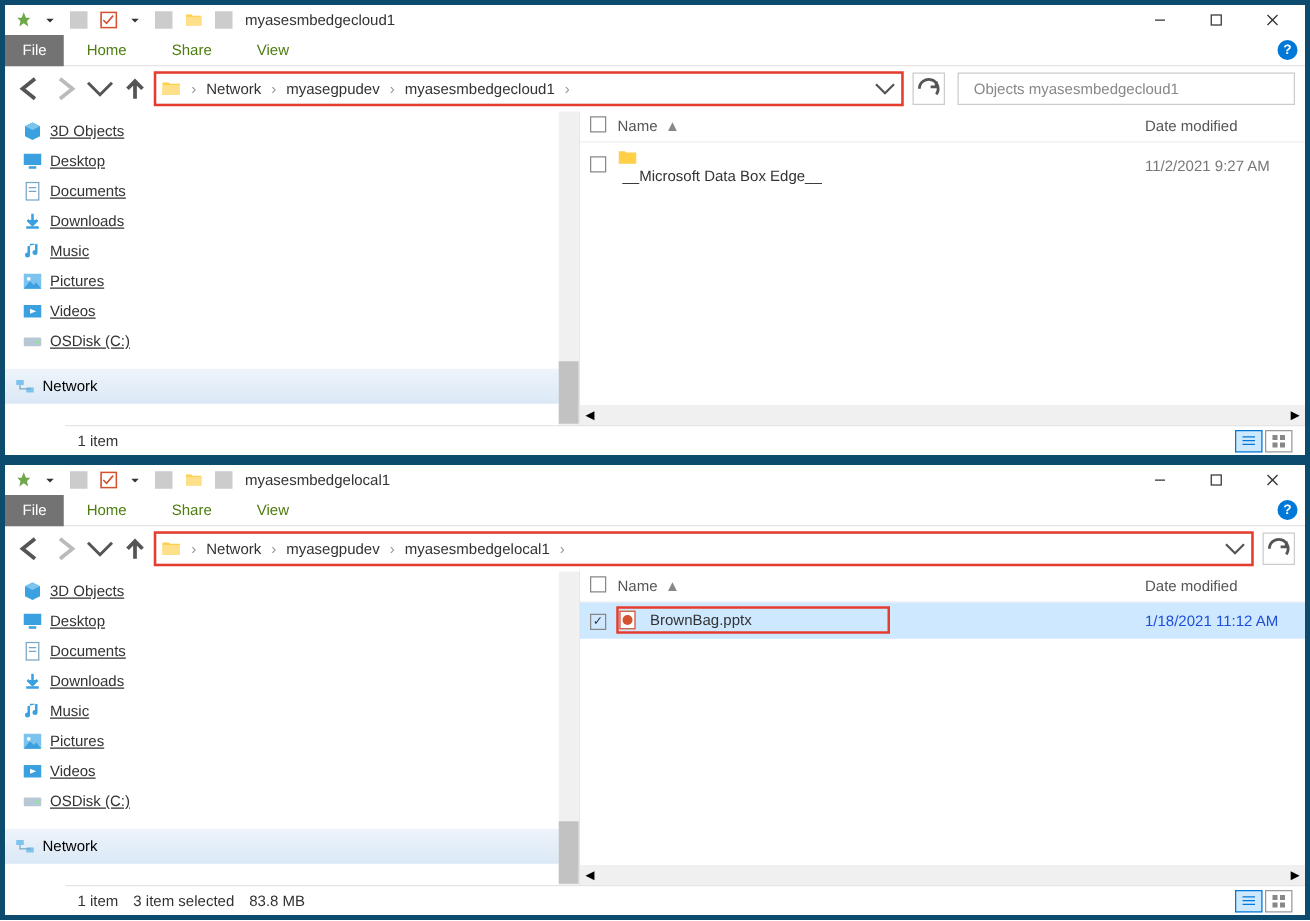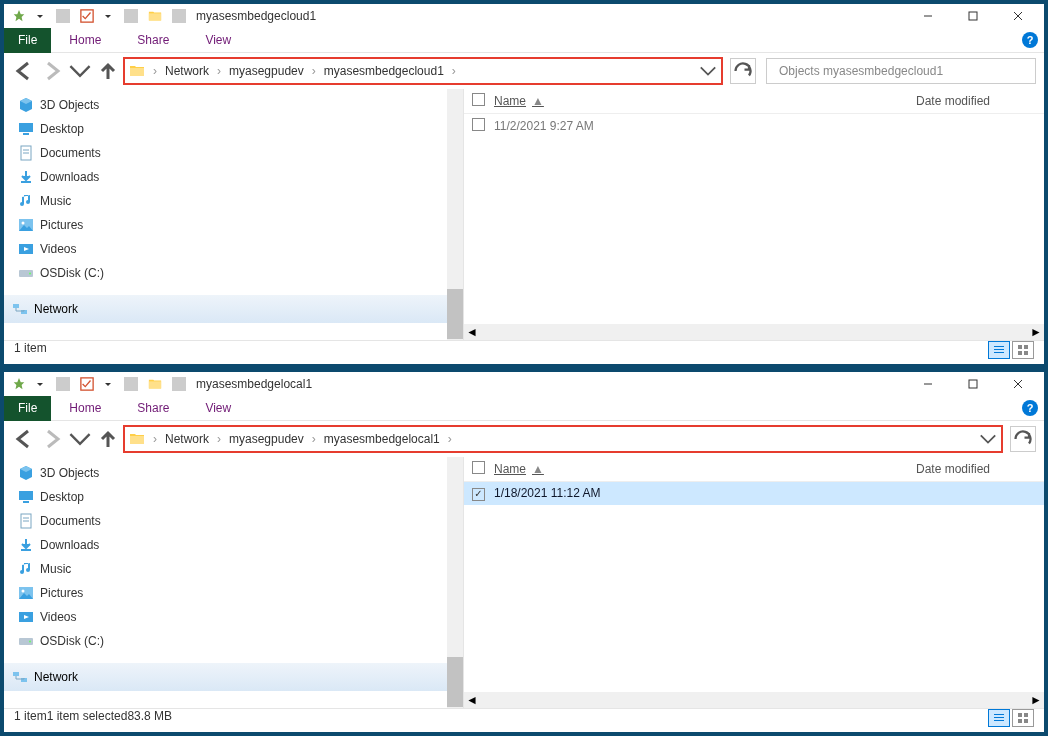--- a/index.html
+++ b/index.html
@@ -8,53 +8,53 @@
   .title-bar { height: 24px; display: flex; align-items: center; padding: 0 4px; background: #fff; }
   .tb-icons { display: flex; gap: 6px; align-items: center; padding-left: 4px;}
   .tb-icons span { width: 14px; height: 14px; display:flex; align-items:center; justify-content:center;}
   .tb-sep { width:1px; height:16px; background:#ccc; margin:0 4px;}
   .tb-drop:after{content:"";border-left:3px solid transparent;border-right:3px solid transparent;border-top:3px solid #333;margin-left:2px;display:inline-block;}
   .title-text { margin-left: 6px; color: #333; flex:1;}
   .win-controls { display:flex; }
   .win-btn { width: 45px; height: 24px; display: flex; align-items:center; justify-content:center; color:#333;}
   .win-btn svg{width:10px;height:10px;}
   .ribbon { height: 25px; background:#fff; display:flex; align-items:center; border-bottom:1px solid #e5e5e5;}
-  .file-tab { background:#14532d; color:#fff; padding: 5px 14px; height:25px; display:flex;align-items:center;}
-  .rib-tab { padding: 5px 18px; color:#701a75; height:25px; display:flex;align-items:center;}
+  .file-tab { background:#737373; color:#fff; padding: 5px 14px; height:25px; display:flex;align-items:center;}
+  .rib-tab { padding: 5px 18px; color:#4d7c0f; height:25px; display:flex;align-items:center;}
   .rib-spacer{flex:1;}
   .help-circ{width:16px;height:16px;border-radius:50%;background:#0078d7;color:#fff;display:flex;align-items:center;justify-content:center;font-weight:bold;margin-right:6px;font-size:11px;}
   .nav-row { height: 36px; display:flex; align-items:center; padding:4px 8px; gap:4px;}
   .nav-arrow{width:24px;height:24px;display:flex;align-items:center;justify-content:center;color:#555;}
   .nav-arrow.disabled{color:#bbb;}
   .addr-box { flex:1; height:26px; border:1px solid #ccc; display:flex; align-items:center; padding:0 4px; gap:4px; position:relative;}
   .addr-box.hl{outline:2px solid #e63c2e; outline-offset:-1px;}
   .bc-sep{color:#999; margin:0 4px;}
   .addr-drop{width:18px;display:flex;justify-content:center;color:#555;}
   .refresh{width:26px;height:26px;border:1px solid #ccc;display:flex;align-items:center;justify-content:center;margin-left:4px;}
   .search-box{width:270px;height:26px;border:1px solid #ccc;display:flex;align-items:center;padding:0 6px;margin-left:6px;color:#888;gap:6px;}
   .body-split{flex:1;display:flex;overflow:hidden;}
   .tree{width:460px;border-right:1px solid #e5e5e5;position:relative;overflow:hidden;}
   .tree-items{padding:4px 8px;}
-  .tree-item{display:flex;align-items:center;gap:6px;padding:4px 6px;color:#333;}
+  .tree-item{display:flex;align-items:center;gap:6px;padding:4px 6px;color:#333;text-decoration:underline;}
   .icon{width:16px;height:16px;display:flex;align-items:center;justify-content:center;}
   .tree-net{background:linear-gradient(#eef4fa,#dae8f6);padding:6px 8px;margin-top:6px;display:flex;align-items:center;gap:6px;}
   .tree-scroll{position:absolute;right:0;top:0;bottom:0;width:16px;background:#f0f0f0;}
   .tree-thumb{position:absolute;right:0;width:16px;height:50px;background:#c2c2c2;}
   .list{flex:1;display:flex;flex-direction:column;}
   .list-hdr{display:flex;align-items:center;padding:4px 8px;color:#555;border-bottom:1px solid #eee;}
   .col-check{width:22px;}
-  .col-name{flex:1;text-decoration:underline;}
+  .col-name{flex:1;}
   .col-date{width:120px;text-align:left;}
   .sort-caret{margin-left:6px; color:#888;}
   .list-row{display:flex;align-items:center;padding:4px 8px;color:#333;}
   .list-row.sel{background:#cde8ff;}
   .row-box{position:relative;}
   .hl-box{outline:2px solid #e63c2e; outline-offset:-1px; padding:2px 110px 2px 0; display:inline-flex;align-items:center;gap:6px;}
   .list-scroll{height:16px;background:#f0f0f0;display:flex;align-items:center;justify-content:space-between;padding:0 2px;}
-  .status{height:24px;border-top:1px solid #e5e5e5;display:flex;padding:0 10px;color:#333;}
+  .status{height:24px;border-top:1px solid #e5e5e5;display:flex;align-items:center;padding:0 10px;gap:12px;color:#333;margin-left:48px;}
   .status-spacer{flex:1;}
   .view-toggle{display:flex;gap:2px;}
   .vt{width:22px;height:18px;border:1px solid #999;display:flex;align-items:center;justify-content:center;}
   .vt.active{background:#cde8ff;border-color:#0078d7;}
   .chk{width:13px;height:13px;border:1px solid #888;display:inline-flex;align-items:center;justify-content:center;}
   .chk.on:after{content:"✓";font-size:10px;color:#333;line-height:1;}
   .folder-ico svg,.icon svg{width:16px;height:16px;}
   .crumb{color:#333;}
 </style>
 </head>
@@ -266,20 +266,30 @@
       <div class="list">
         <div class="list-hdr">
           <span class="col-check"><span class="chk"></span></span>
           <span class="col-name"><span>Name</span><span class="sort-caret">▲</span></span>
           <span class="col-date">Date modified</span>
         </div>
         <div style="flex:1">
 
           <div class="list-row ">
             <span class="col-check"><span class="chk "></span></span>
+            <span class="col-name row-box">
+              
+              <span class="icon">
+                  <svg viewBox="0 0 16 16">
+                    <path fill="#ffcf48" d="M1 3h5l1 1h8v9H1z"></path>
+                  </svg>
+                </span>
+              <span style="margin-left:4px">__Microsoft Data Box Edge__</span>
+              
+            </span>
             <span class="col-date" style="color:#777">11/2/2021 9:27 AM</span>
           </div>
         </div>
         <div class="list-scroll">
             <span>◄</span>
             <span>►</span>
           </div>
       </div>
     </div>
     <div class="status">
@@ -504,32 +514,43 @@
       <div class="list">
         <div class="list-hdr">
           <span class="col-check"><span class="chk"></span></span>
           <span class="col-name"><span>Name</span><span class="sort-caret">▲</span></span>
           <span class="col-date">Date modified</span>
         </div>
         <div style="flex:1">
 
           <div class="list-row sel">
             <span class="col-check"><span class="chk on"></span></span>
-            <span class="col-date" style="color:#0f172a">1/18/2021 11:12 AM</span>
+            <span class="col-name row-box">
+              <span class="hl-box">
+              <span class="icon">
+                    <svg viewBox="0 0 16 16">
+                      <rect x="2" y="1" width="12" height="14" fill="#fff" stroke="#d35230"></rect>
+                      <circle cx="8" cy="8" r="4" fill="#d35230"></circle>
+                    </svg>
+                  </span>
+              <span style="margin-left:4px">BrownBag.pptx</span>
+              </span>
+            </span>
+            <span class="col-date" style="color:#1d4ed8">1/18/2021 11:12 AM</span>
           </div>
         </div>
         <div class="list-scroll">
             <span>◄</span>
             <span>►</span>
           </div>
       </div>
     </div>
     <div class="status">
       <span>1 item</span>
-      <span>1 item selected</span>
+      <span>3 item selected</span>
       <span>83.8 MB</span>
       <div class="status-spacer"></div>
       <div class="view-toggle">
         <div class="vt active">
             <svg width="12" height="12">
               <rect x="1" y="2" width="10" height="1" fill="#0078d7"></rect>
               <rect x="1" y="5" width="10" height="1" fill="#0078d7"></rect>
               <rect x="1" y="8" width="10" height="1" fill="#0078d7"></rect>
             </svg>
           </div>

